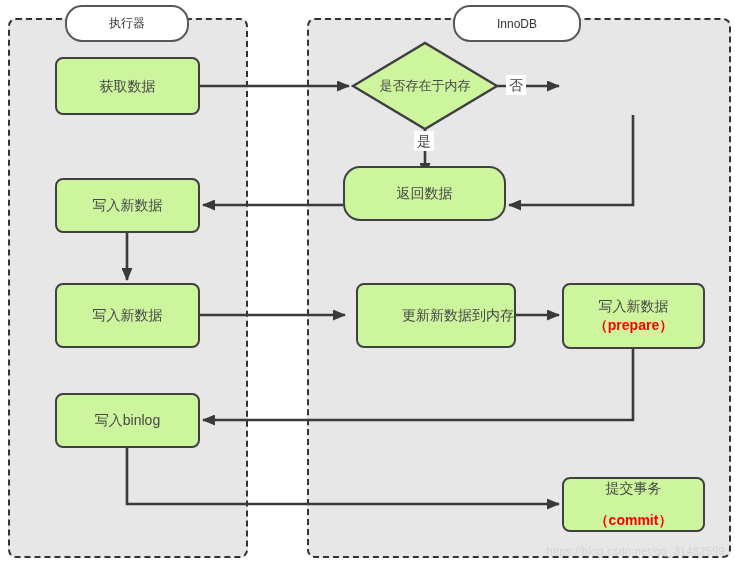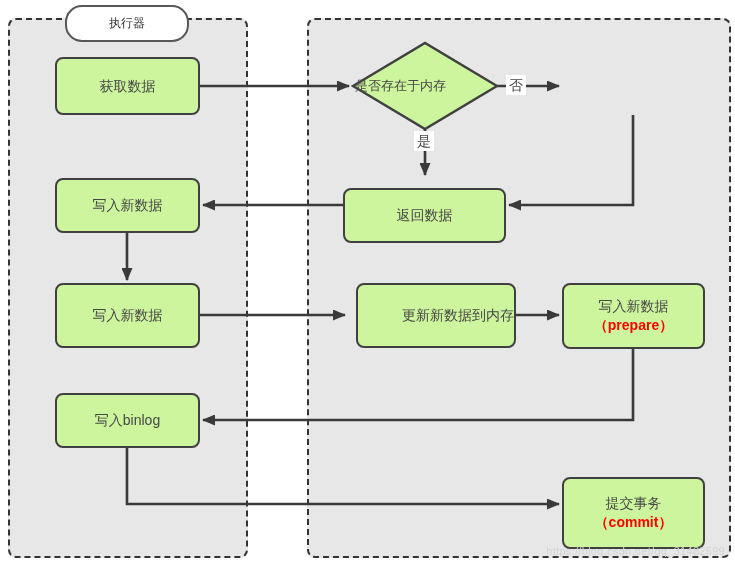--- a/index.html
+++ b/index.html
@@ -11,39 +11,42 @@
     border-radius:17px;display:flex;align-items:center;justify-content:center;
     font-size:12px;color:#333333;}
 
   .arrows{position:absolute;left:0;top:0;z-index:2;}
 
   .node{position:absolute;z-index:3;background:#cdf59d;border:2px solid #404040;border-radius:8px;
     display:flex;flex-direction:column;align-items:center;justify-content:center;
     font-size:14px;color:#474747;box-sizing:border-box;text-align:center;line-height:19px;}
   .node .sub{color:#ff0000;font-weight:bold;}
 
-  .diamond-label{position:absolute;z-index:3;display:flex;align-items:center;justify-content:flex-start;
+  .diamond-label{position:absolute;z-index:3;display:flex;align-items:center;justify-content:center;
     font-size:13px;color:#474747;text-align:center;}
 
   .edge-label{position:absolute;z-index:3;background:#ffffff;padding:1px 3px;
     font-size:14px;color:#454545;line-height:18px;}
 
   .watermark{position:absolute;z-index:5;font-size:11px;color:#d3d3d3;
     letter-spacing:0.3px;}
 </style>
 </head>
 <body>
 
 <div class="canvas">
 
   <div class="lane" style="left:8px;top:18px;width:236px;height:536px;"></div>
   <div class="lane" style="left:307px;top:18px;width:420px;height:536px;"></div>
 
   <div class="lane-title" style="left:65px;top:5px;width:120px;height:33px;">
     <span>执行器</span>
+  </div>
+  <div class="lane-title" style="left:453px;top:5px;width:124px;height:33px;">
+    <span>InnoDB</span>
   </div>
 
   <svg class="arrows" width="735" height="563" viewBox="0 0 735 563">
     <defs>
       <marker id="ah" markerUnits="userSpaceOnUse" markerWidth="13" markerHeight="11" refX="12" refY="5.5" orient="auto">
         <path d="M0,0 L13,5.5 L0,11 Z" fill="#3a3a3a"></path>
       </marker>
     </defs>
     <g stroke="#3a3a3a" stroke-width="2.6" fill="none">
       <path d="M200 86 L349 86" marker-end="url(#ah)"></path>
@@ -69,31 +72,31 @@
   <div class="node" style="left:55px;top:283px;width:145px;height:65px;">
     <span>写入新数据</span>
   </div>
   <div class="node" style="left:55px;top:393px;width:145px;height:55px;">
     <span>写入binlog</span>
   </div>
 
   <div class="diamond-label" style="left:355px;top:76px;width:140px;height:20px;">
     <span>是否存在于内存</span>
   </div>
-  <div class="node" style="left:343px;top:188px;width:163px;height:55px;">
+  <div class="node" style="left:343px;top:166px;width:163px;height:55px;border-radius:17px;">
     <span>返回数据</span>
   </div>
   <div class="node" style="left:356px;top:283px;width:160px;height:65px;align-items:flex-end;">
     <span>更新新数据到内存</span>
   </div>
   <div class="node" style="left:562px;top:283px;width:143px;height:66px;">
     <span>写入新数据</span>
     <span class="sub">（prepare）</span>
   </div>
-  <div class="node" style="left:562px;top:477px;width:143px;height:72px;">
+  <div class="node" style="left:562px;top:477px;width:143px;height:55px;justify-content:space-between;">
     <span>提交事务</span>
     <span class="sub">（commit）</span>
   </div>
 
   <div class="edge-label" style="left:506px;top:75px;">否</div>
   <div class="edge-label" style="left:414px;top:131px;">是</div>
 
   <div class="watermark" style="right:10px;bottom:6px;position:absolute;">https://blog.csdn.net/qq_31482599</div>
 
 </div>

